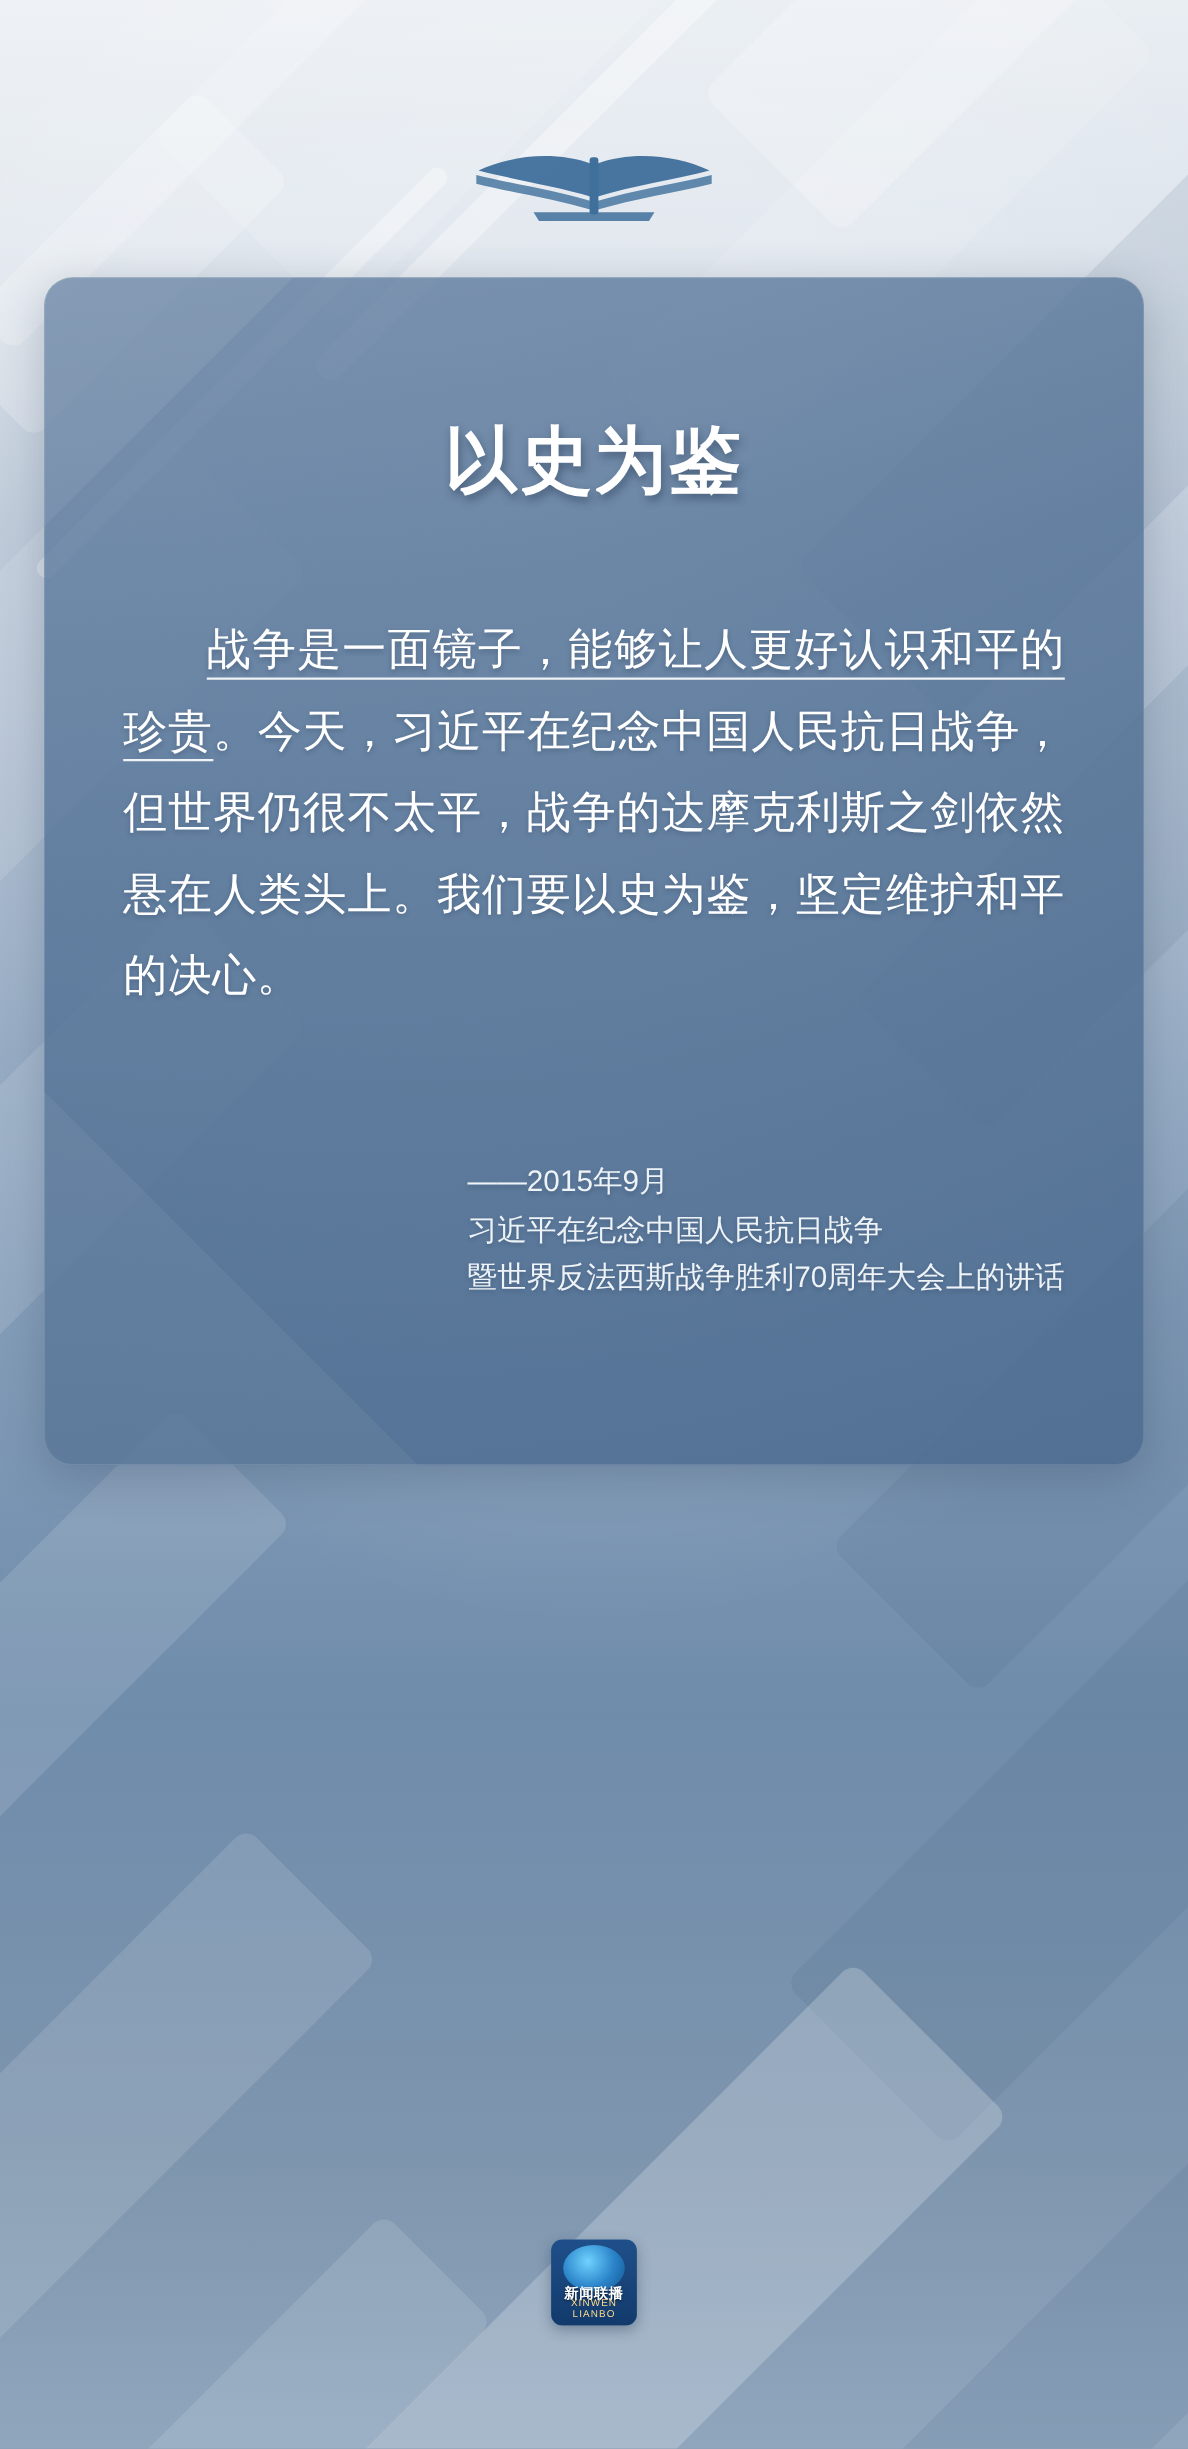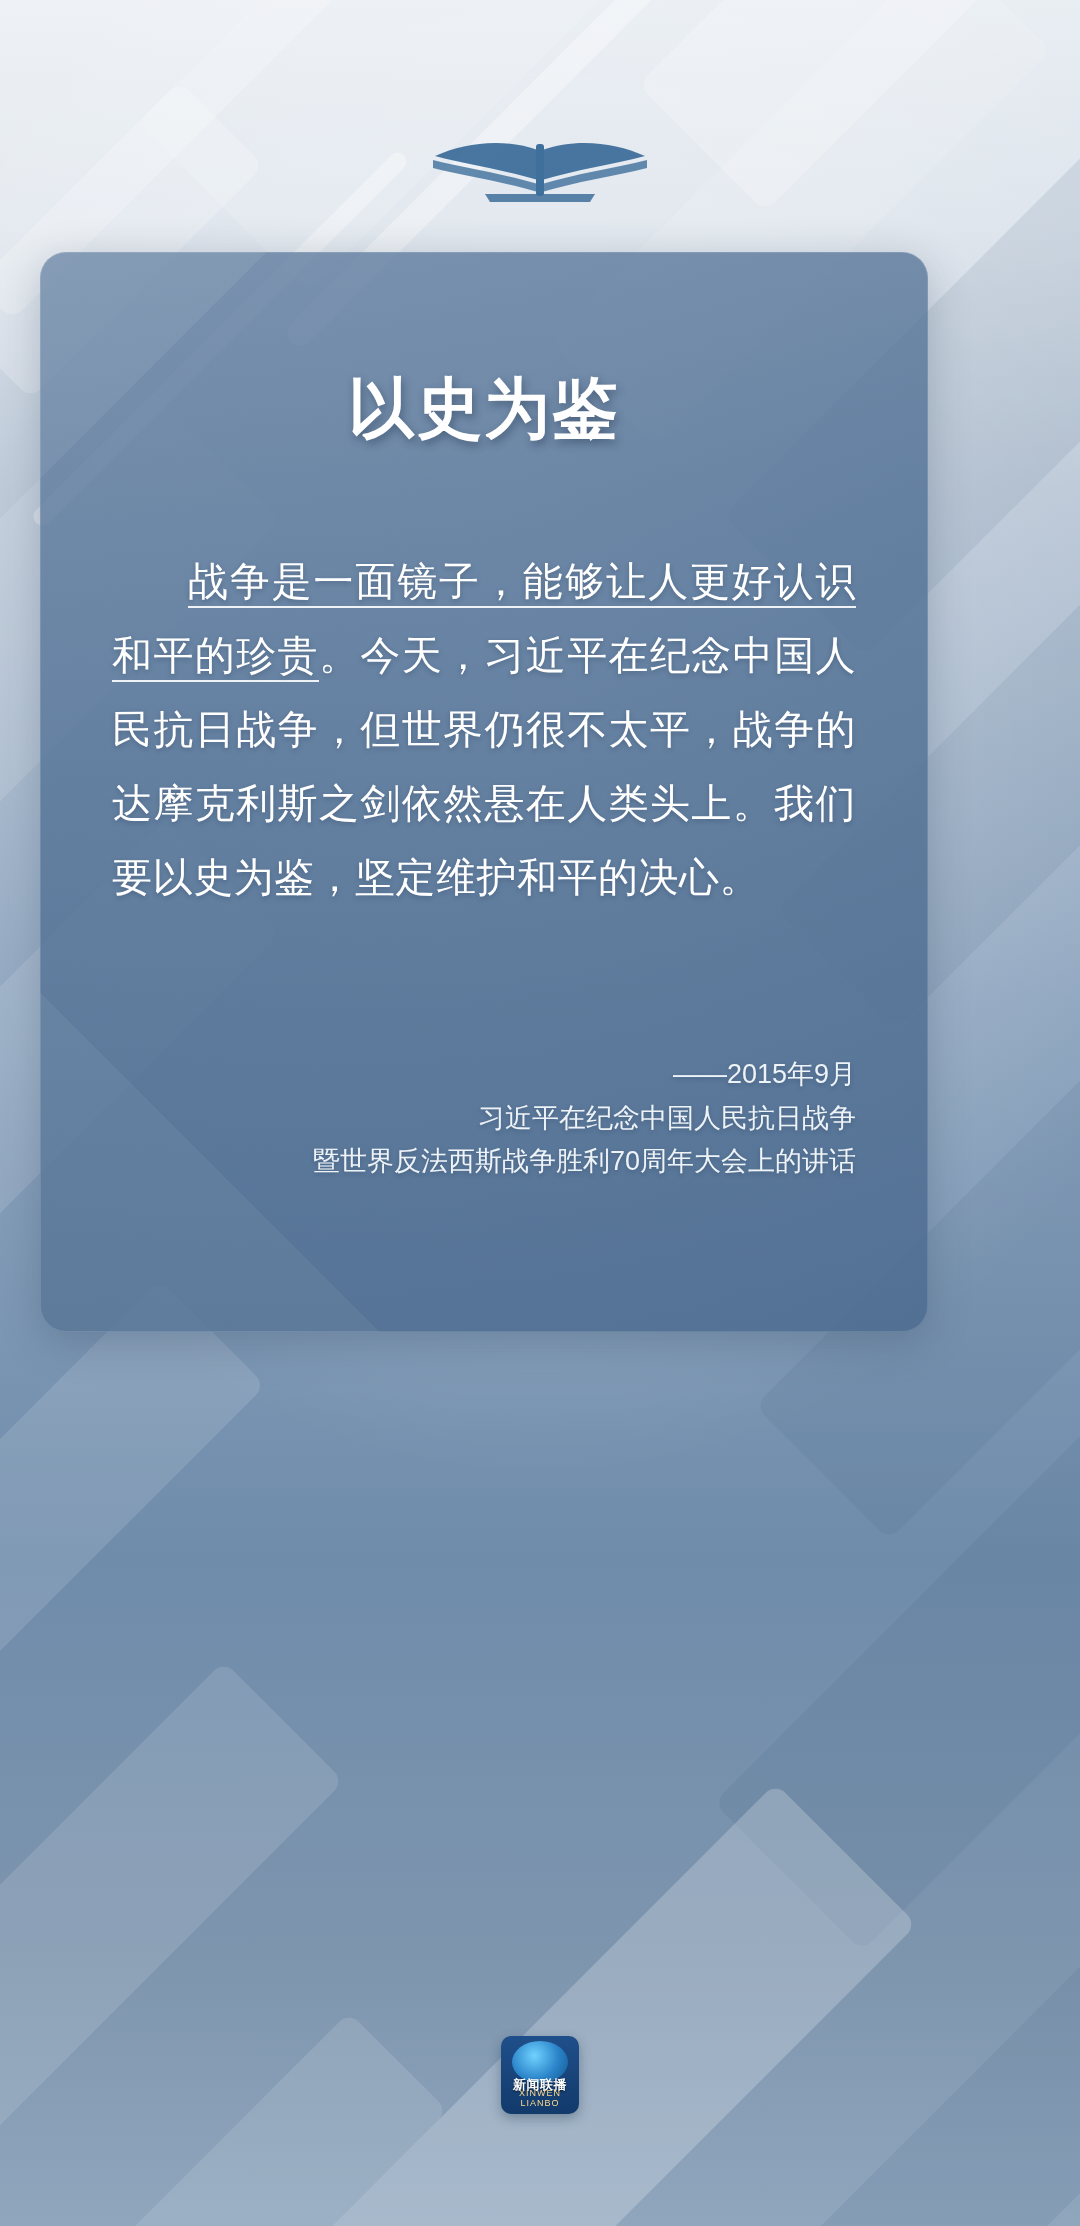--- a/index.html
+++ b/index.html
@@ -49,26 +49,26 @@
     letter-spacing:6px;
     color:#3f6f9b;
     text-shadow:0 1px 0 rgba(255,255,255,0.6);
   }
   #logo-book { position:absolute; bottom:2px; left:50%; transform:translateX(-50%); }
 
   
   #card {
     position:absolute;
     left:40px; top:252px;
-    width:888px; height:1080px;
+    width:1000px; height:1080px;
     border-radius:26px;
     background:linear-gradient(160deg, rgba(95,124,158,0.78) 0%, rgba(83,114,150,0.82) 40%, rgba(76,107,143,0.86) 100%);
     box-shadow:0 10px 40px rgba(40,60,85,0.25), inset 0 0 0 1px rgba(255,255,255,0.12);
     overflow:hidden;
-    padding:4px 72px;
+    padding:14px 72px;
   }
   #card::after {
     content:"";
     position:absolute; inset:0;
     background:
       linear-gradient(135deg, rgba(255,255,255,0.07) 0 160px, rgba(255,255,255,0) 160px 380px),
       linear-gradient(45deg, rgba(255,255,255,0.05) 0 240px, rgba(255,255,255,0) 240px 500px);
     pointer-events:none;
   }
 
@@ -94,21 +94,20 @@
     text-align:justify;
     text-indent:76px;
     letter-spacing:0.5px;
     text-shadow:0 2px 5px rgba(30,50,75,0.32);
   }
   #quote .u { border-bottom:2px solid rgba(255,255,255,0.9); padding-bottom:3px; }
 
   #source {
     position:absolute; z-index:2;
     right:72px; bottom:148px;
-    text-align:right;
     color:#eef3f8;
     font-size:27px;
     line-height:1.62;
     text-shadow:0 2px 4px rgba(30,50,75,0.3);
   }
   #source div { white-space:nowrap; }
 
   
   #footer {
     position:absolute; left:0; bottom:112px; width:100%;

